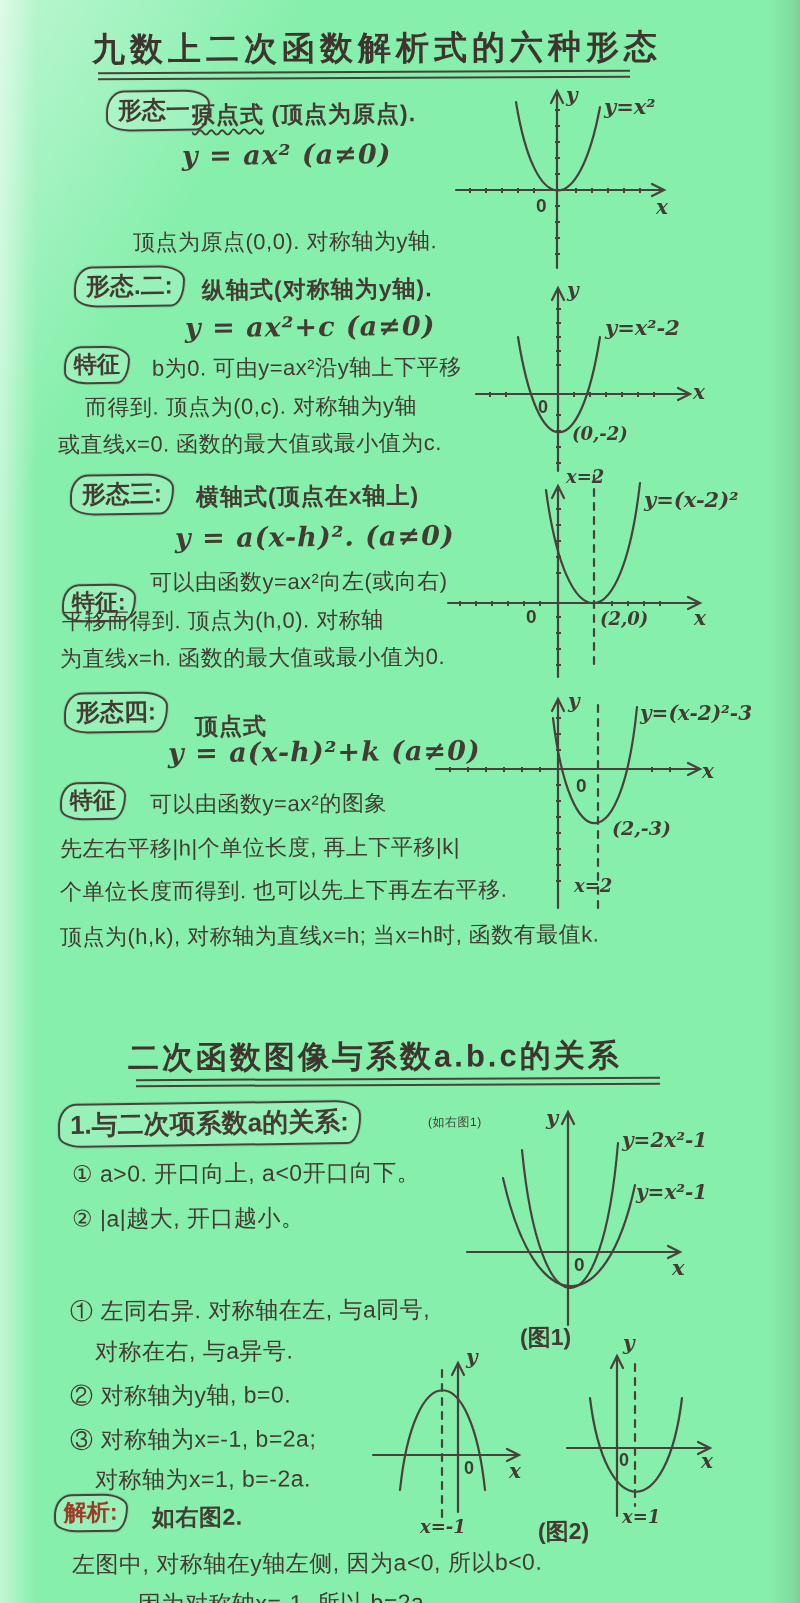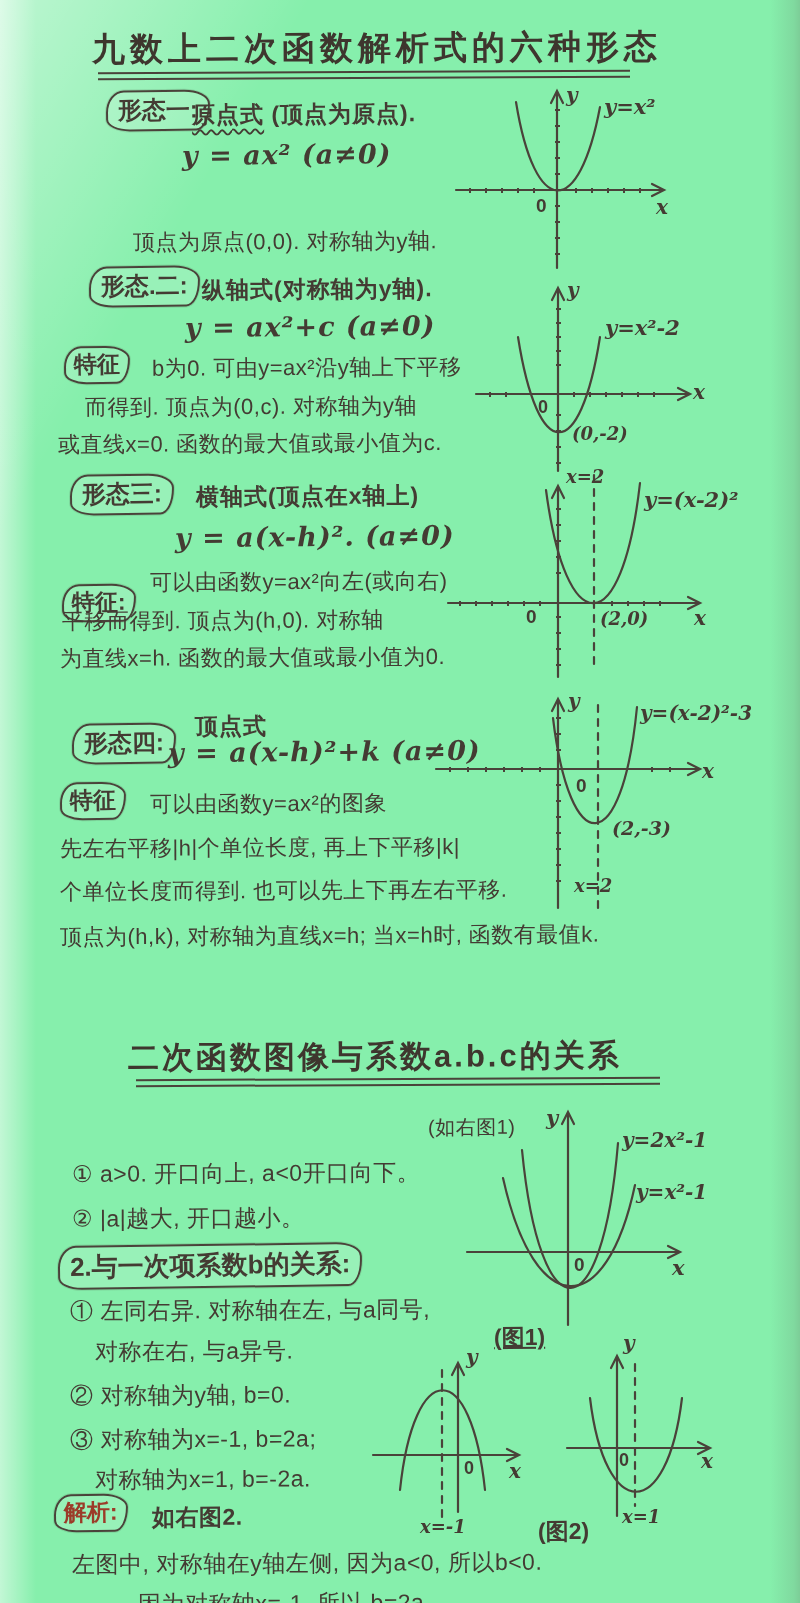--- a/index.html
+++ b/index.html
@@ -81,21 +81,21 @@
     <path class="stroke" d="M212 102 L224 108 L212 114"></path>
     <path class="tick" d="M30 106 v5 M46 106 v5 M62 106 v5 M78 106 v5 M94 106 v5 M136 106 v5 M152 106 v5 M168 106 v5 M184 106 v5 M200 106 v5"></path>
     <path class="tick" d="M115 28 h5 M115 44 h5 M115 60 h5 M115 76 h5 M115 92 h5 M115 124 h5 M115 140 h5 M115 156 h5 M115 172 h5"></path>
     <path class="stroke" d="M76 20 C95 137 139 137 160 25"></path>
     <text x="126" y="20" font-size="20">y</text>
     <text x="216" y="132" font-size="20">x</text>
     <text x="96" y="130" font-size="19" class="plain">0</text>
     <text x="164" y="32" font-size="21">y=x²</text>
   </svg>
 
-  <div class="abs" style="left:89px;top:266px;">
+  <div class="abs" style="left:74px;top:266px;">
     <span class="bubble">形态.二:</span>
   </div>
   <div class="abs heading" style="left:202px;top:274px;">纵轴式(对称轴为y轴).</div>
   <div class="abs formula" style="left:185px;top:311px;">y = ax²+c (a≠0)</div>
   <div class="abs" style="left:64px;top:346px;">
     <span class="bubble small">特征</span>
   </div>
   <div class="abs line sm" style="left:152px;top:353px;">b为0. 可由y=ax²沿y轴上下平移</div>
   <div class="abs line sm" style="left:85px;top:392px;">而得到. 顶点为(0,c). 对称轴为y轴</div>
   <div class="abs line sm" style="left:58px;top:429px;">或直线x=0. 函数的最大值或最小值为c.</div>
@@ -136,21 +136,21 @@
     <path class="tick" d="M20 136 v5 M36 136 v5 M52 136 v5 M68 136 v5 M84 136 v5 M100 136 v5 M172 136 v5 M188 136 v5 M204 136 v5 M220 136 v5"></path>
     <path class="tick" d="M116 44 h5 M116 60 h5 M116 76 h5 M116 92 h5 M116 108 h5 M116 152 h5 M116 168 h5 M116 184 h5 M116 200 h5"></path>
     <path class="stroke" d="M106 25 C126 177 182 177 200 18"></path>
     <text x="126" y="18" font-size="18">x=2</text>
     <text x="204" y="42" font-size="21">y=(x-2)²</text>
     <text x="86" y="158" font-size="19" class="plain">0</text>
     <text x="160" y="160" font-size="18">(2,0)</text>
     <text x="254" y="160" font-size="20">x</text>
   </svg>
 
-  <div class="abs" style="left:72px;top:692px;margin-top:31px;">
+  <div class="abs" style="left:64px;top:692px;">
     <span class="bubble">形态四:</span>
   </div>
   <div class="abs heading" style="left:195px;top:711px;">顶点式</div>
   <div class="abs formula" style="left:168px;top:736px;">y = a(x-h)²+k (a≠0)</div>
   <div class="abs" style="left:60px;top:782px;">
     <span class="bubble small">特征</span>
   </div>
   <div class="abs line sm" style="left:150px;top:789px;">可以由函数y=ax²的图象</div>
   <div class="abs line sm" style="left:60px;top:833px;">先左右平移|h|个单位长度, 再上下平移|k|</div>
   <div class="abs line sm" style="left:60px;top:876px;">个单位长度而得到. 也可以先上下再左右平移.</div>
@@ -169,42 +169,42 @@
     <text x="210" y="40" font-size="20">y=(x-2)²-3</text>
     <text x="146" y="112" font-size="19" class="plain">0</text>
     <text x="182" y="155" font-size="19">(2,-3)</text>
     <text x="272" y="98" font-size="20">x</text>
     <text x="144" y="212" font-size="18">x=2</text>
   </svg>
 
   <div class="abs title" style="left:128px;top:1036px;font-size:31px;letter-spacing:3px;">二次函数图像与系数a.b.c的关系</div>
   <div class="abs rule2" style="left:136px;top:1078px;width:524px;"></div>
 
-  <div class="abs line sm" style="left:428px;top:1114px;font-size:20px;">(如右图1)</div>
+  <div class="abs" style="left:58px;top:1102px;">
+    <span class="bubble" style="font-size:26px;">1.与二次项系数a的关系:</span>
+  </div>
+  <div class="abs line sm" style="left:428px;top:1114px;font-size:12px;">(如右图1)</div>
   <div class="abs line" style="left:72px;top:1158px;">① a&gt;0. 开口向上, a&lt;0开口向下。</div>
   <div class="abs line" style="left:72px;top:1203px;">② |a|越大, 开口越小。</div>
 
   <svg style="left:450px;top:1095px;" width="260" height="255" viewBox="0 0 260 255">
     <path class="stroke" d="M118 18 V230"></path>
     <path class="stroke" d="M112 29 L118 17 L124 29"></path>
     <path class="stroke" d="M17 157 H229"></path>
     <path class="stroke" d="M218 151 L230 157 L218 163"></path>
     <path class="stroke" d="M72 55 C90 240 152 240 168 48"></path>
     <path class="stroke" d="M53 83 C85 226 156 226 185 90"></path>
     <text x="96" y="30" font-size="21">y</text>
     <text x="222" y="180" font-size="21">x</text>
     <text x="124" y="176" font-size="19" class="plain">0</text>
     <text x="172" y="52" font-size="20">y=2x²-1</text>
     <text x="186" y="104" font-size="20">y=x²-1</text>
   </svg>
-  <div class="abs caption" style="left:494px;top:1322px;text-decoration:underline;">(图1)</div>
-
-  <div class="abs" style="left:58px;top:1244px;">
-    <span class="bubble" style="font-size:26px;">2.与一次项系数b的关系:</span>
-  </div>
+  <div class="abs caption" style="left:520px;top:1322px;">(图1)</div>
+
   <div class="abs line" style="left:70px;top:1295px;">① 左同右异. 对称轴在左, 与a同号,</div>
   <div class="abs line" style="left:95px;top:1336px;">对称在右, 与a异号.</div>
   <div class="abs line" style="left:70px;top:1380px;">② 对称轴为y轴, b=0.</div>
   <div class="abs line" style="left:70px;top:1424px;">③ 对称轴为x=-1, b=2a;</div>
   <div class="abs line" style="left:95px;top:1464px;">对称轴为x=1, b=-2a.</div>
 
   <svg style="left:365px;top:1330px;" width="185" height="205" viewBox="0 0 185 205">
     <path class="stroke" d="M93 34 V182"></path>
     <path class="stroke" d="M87 45 L93 33 L99 45"></path>
     <path class="stroke" d="M8 125 H153"></path>

